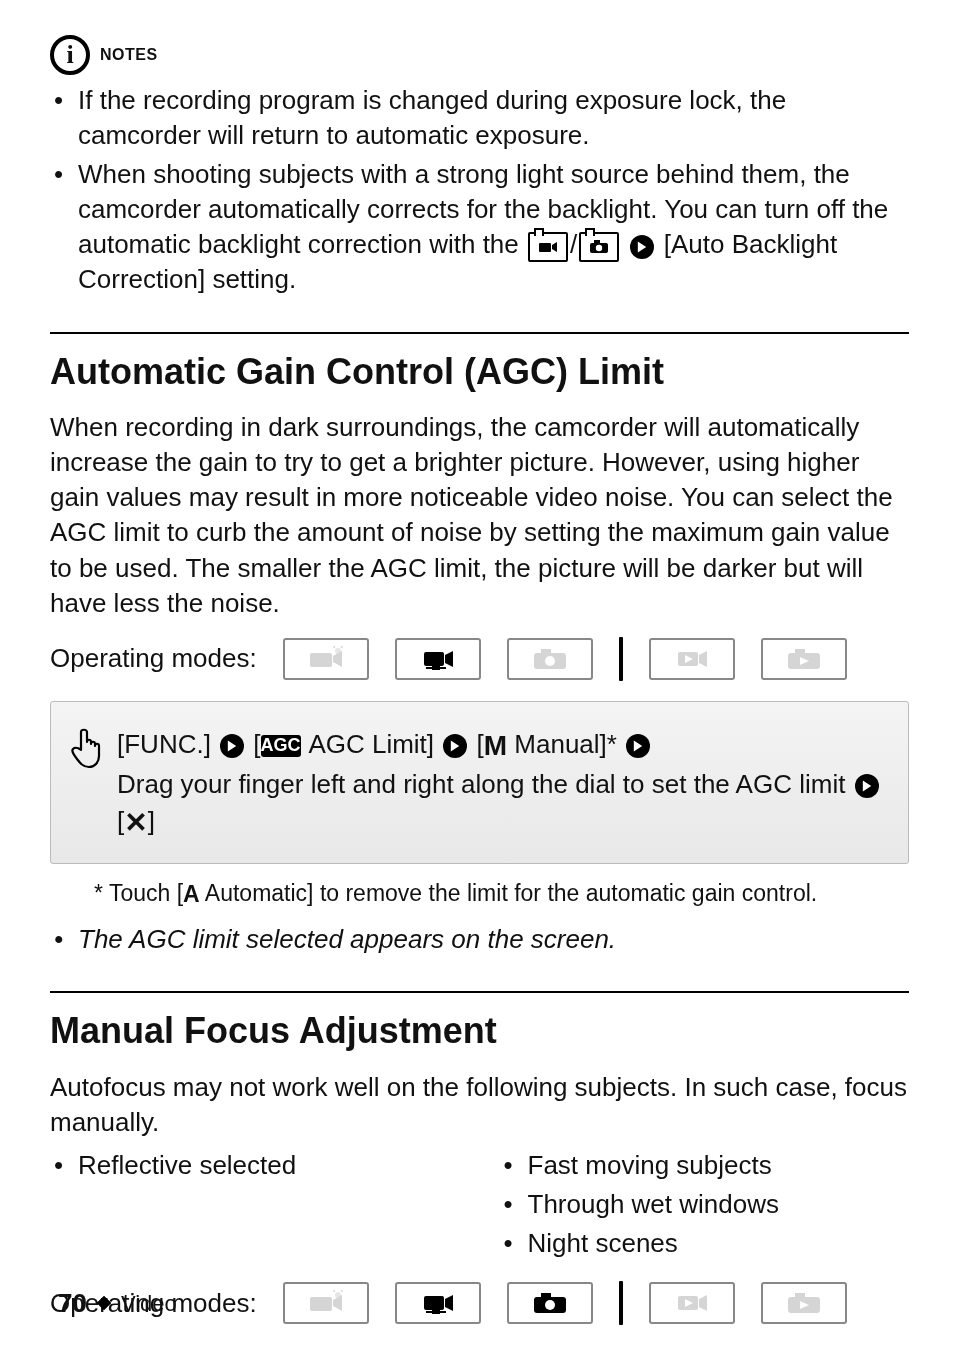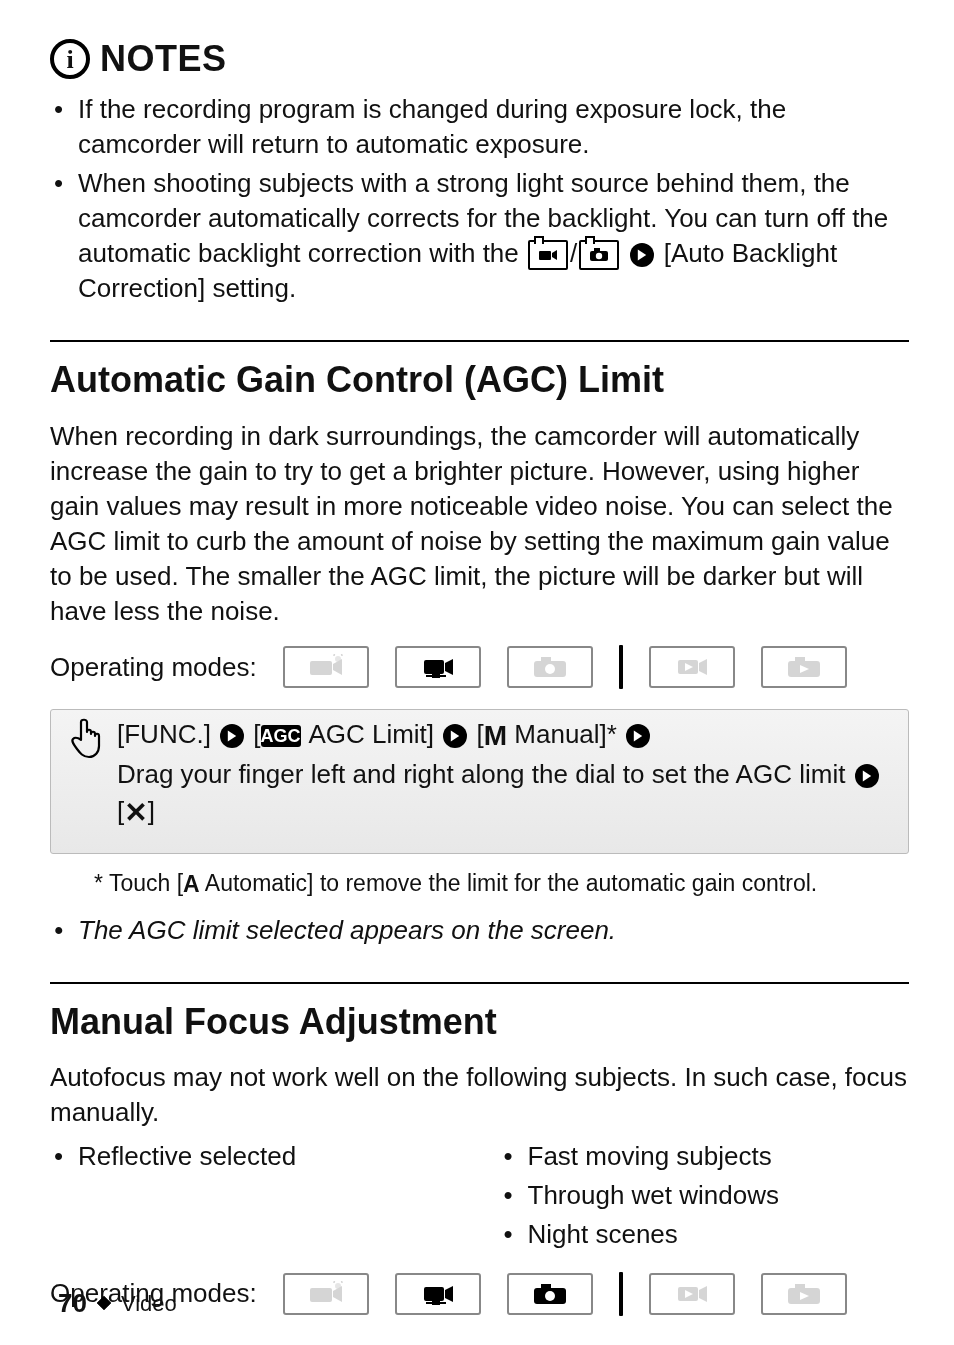--- a/index.html
+++ b/index.html
@@ -27,21 +27,21 @@
     align-items: center;
     justify-content: center;
     font-family: Georgia, serif;
     font-weight: bold;
     font-size: 26px;
   }
   .notes-label {
     font-family: "Arial Narrow", Arial, sans-serif;
     font-stretch: condensed;
     font-weight: 600;
-    font-size: 36px;
+    font-size: 16px;
     letter-spacing: 0.5px;
   }
   ul.bullets { list-style: none; padding-left: 0; }
   ul.bullets > li {
     position: relative;
     padding-left: 28px;
     margin-bottom: 4px;
   }
   ul.bullets > li::before {
     content: "•";
@@ -88,21 +88,21 @@
     width: 4px;
     height: 44px;
     background: #000;
     border-radius: 1px;
   }
 
   .instruction-box {
     border: 1px solid #bbb;
     background: linear-gradient(#f4f4f4, #e8e8e8);
     border-radius: 3px;
-    padding: 6px 16px 20px 16px;
+    padding: 24px 16px 20px 16px;
     display: flex;
     gap: 14px;
     margin-top: 20px;
   }
   .instruction-text { flex: 1; font-size: 26px; line-height: 1.42; }
   .touch-icon-cell { width: 36px; flex-shrink: 0; padding-top: 2px;}
 
   .footnote { font-size: 23px; margin-top: 14px; margin-left: 44px; }
   .arrow-round {
     display:inline-flex; vertical-align:middle;

